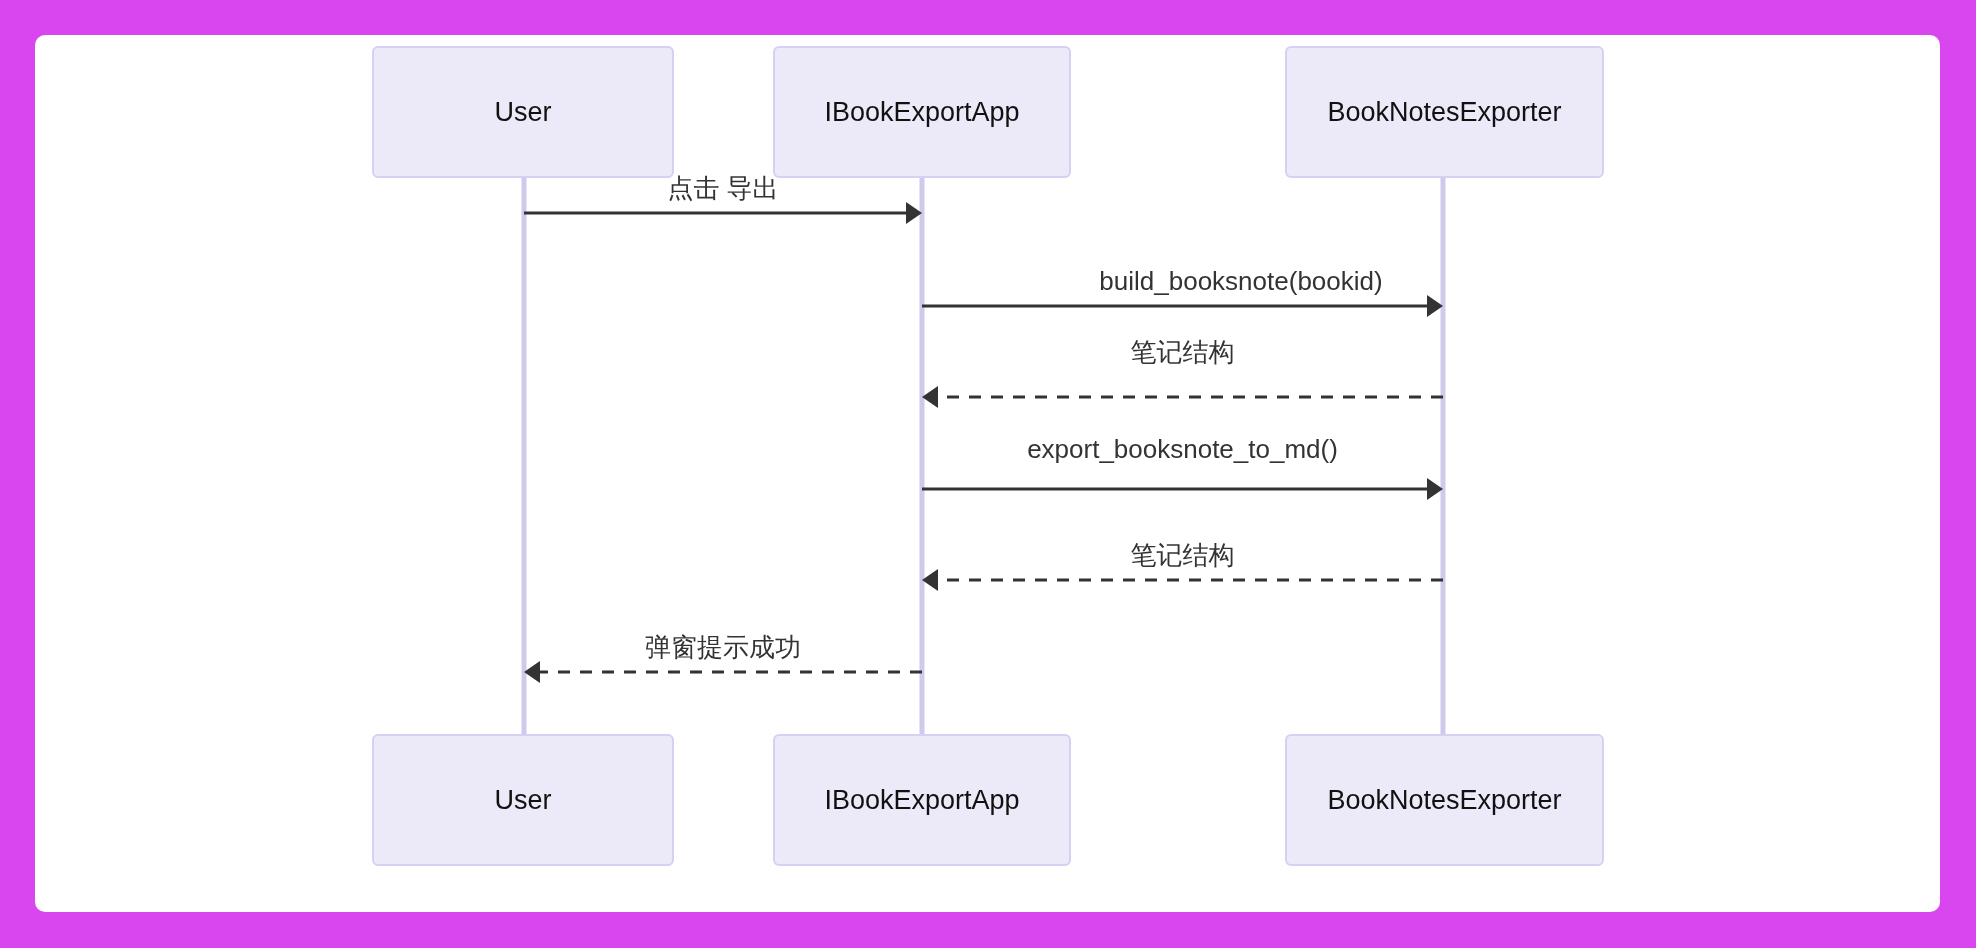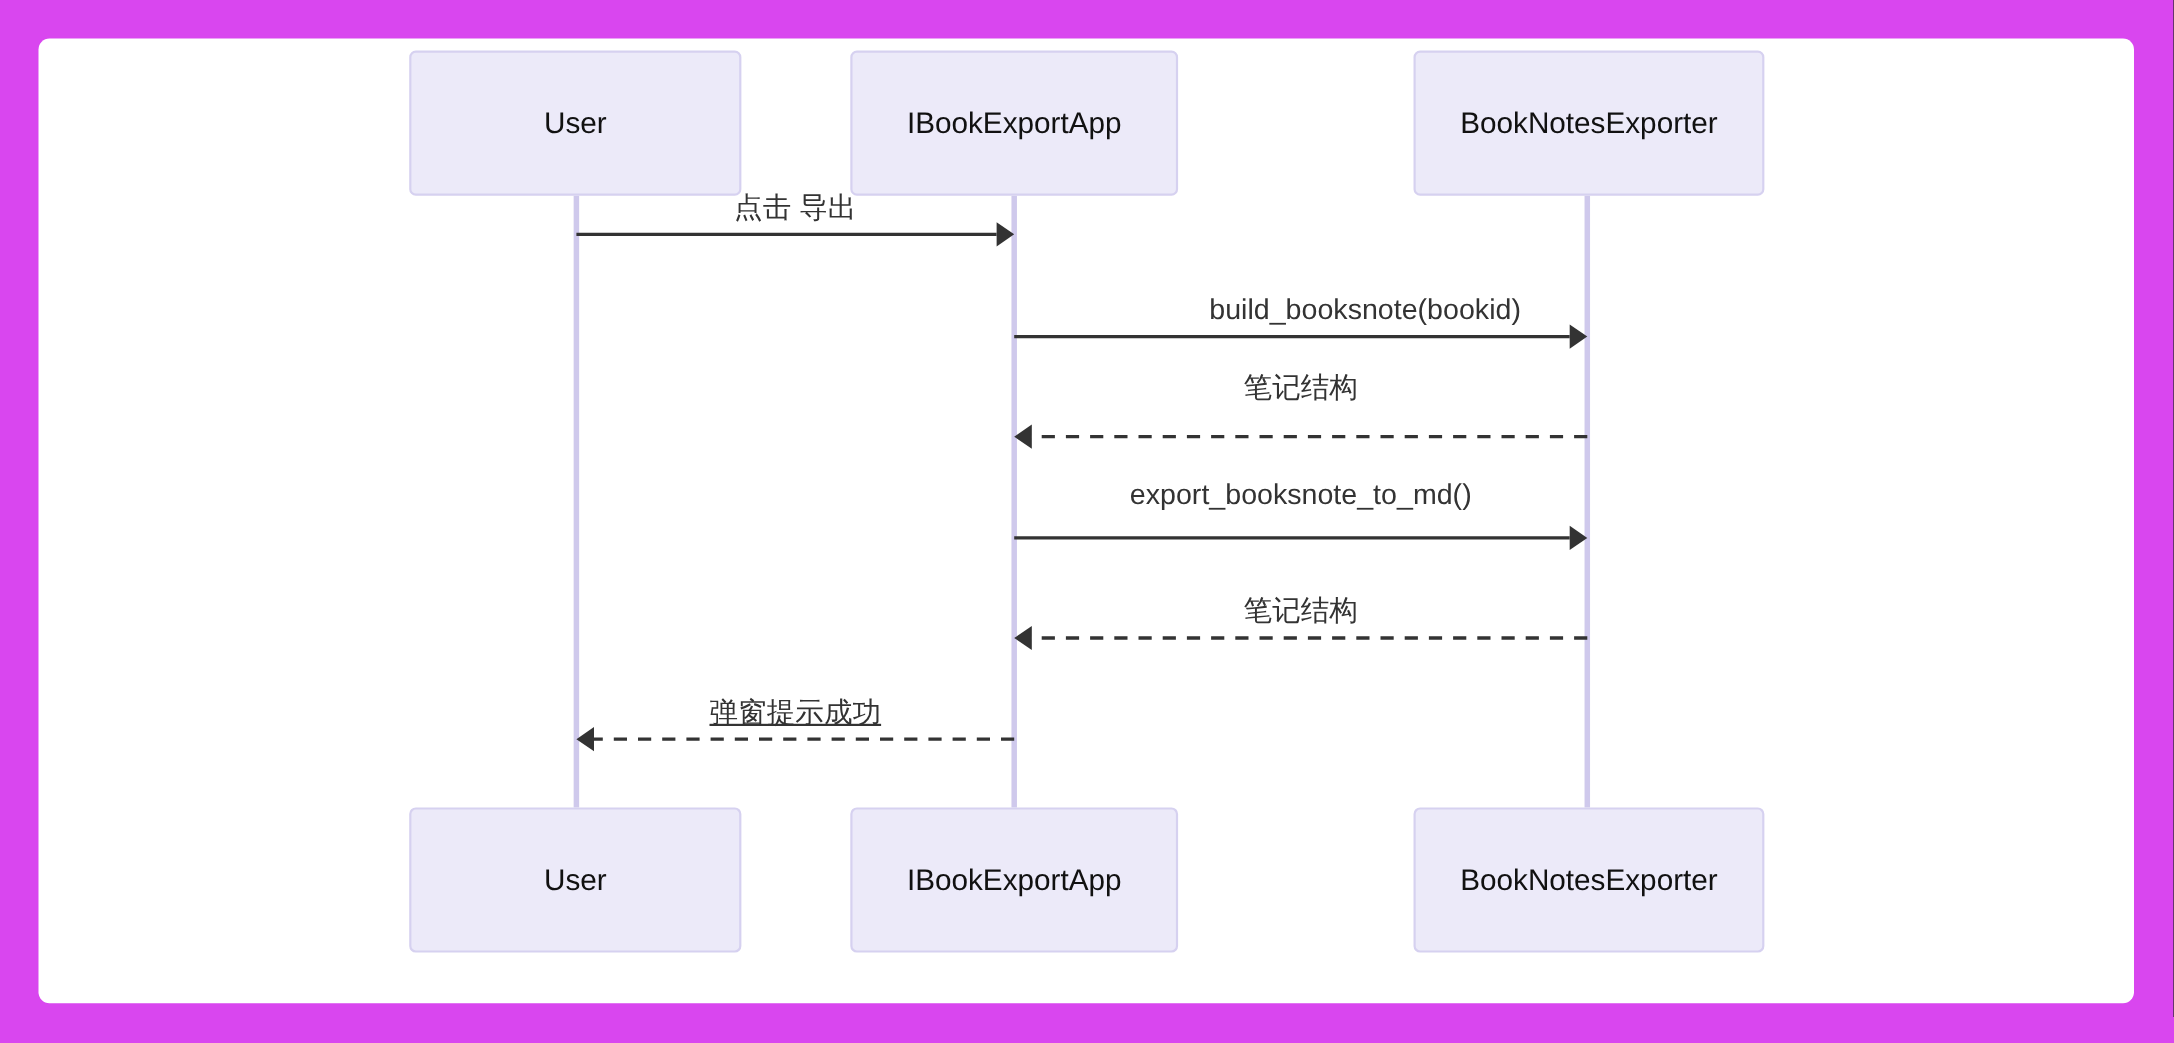--- a/index.html
+++ b/index.html
@@ -112,17 +112,17 @@
           <div class="actor-box" style="left: 1250px; top: 699px; width: 319px; height: 132px; background: rgb(236, 234, 249); border-color: rgb(214, 209, 240);">
             <span class="actor-label" style="color: rgb(17, 17, 17);">BookNotesExporter</span>
           </div>
         </div>
       <div id="labels-layer">
           <div class="msg-label" style="left: 688px; top: 140px; color: rgb(51, 51, 51);">点击 导出</div>
           <div class="msg-label" style="left: 1206px; top: 233px; color: rgb(51, 51, 51);">build_booksnote(bookid)</div>
           <div class="msg-label" style="left: 1147.5px; top: 304px; color: rgb(51, 51, 51);">笔记结构</div>
           <div class="msg-label" style="left: 1147.5px; top: 401px; color: rgb(51, 51, 51);">export_booksnote_to_md()</div>
           <div class="msg-label" style="left: 1147.5px; top: 507px; color: rgb(51, 51, 51);">笔记结构</div>
-          <div class="msg-label" style="left: 688px; top: 599px; color: rgb(51, 51, 51); text-decoration: underline;">弹窗提示成功</div>
+          <div class="msg-label" style="left: 688px; top: 599px; color: rgb(51, 51, 51);">弹窗提示成功</div>
         </div>
     </div>
   </div>
 </div>
 
 </body></html>

